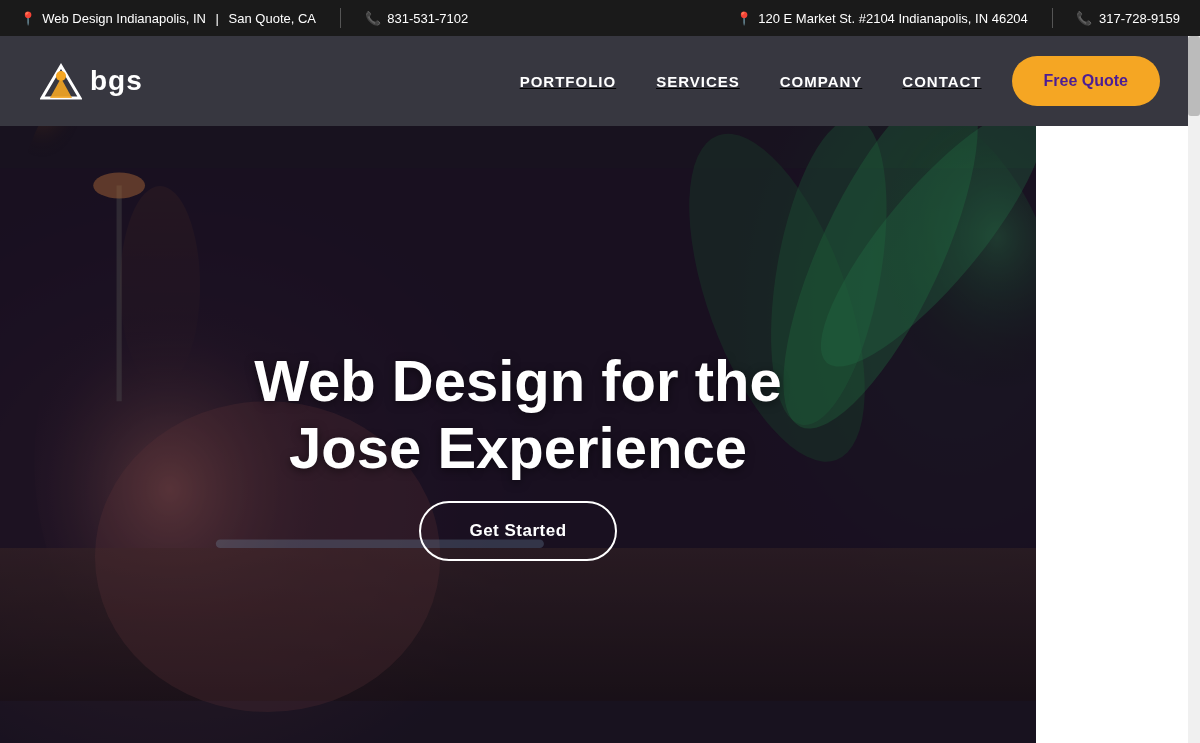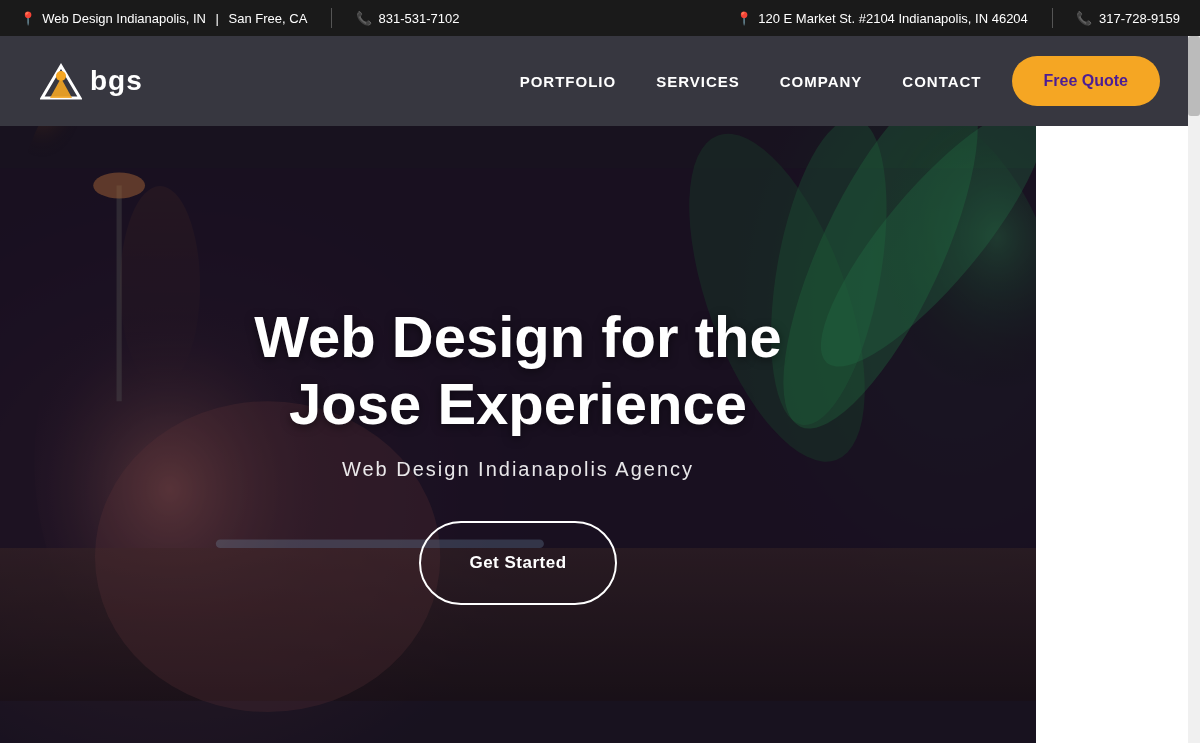--- a/index.html
+++ b/index.html
@@ -68,20 +68,21 @@
       font-size: 28px;
       font-weight: 700;
       letter-spacing: 1px;
     }
     .nav-links {
       display: flex;
       align-items: center;
       gap: 40px;
       margin-left: auto;
       margin-right: 30px;
+      text-decoration: underline;
     }
     .nav-link {
       color: #fff;
       text-decoration: none;
       font-size: 15px;
       font-weight: 600;
       letter-spacing: 1px;
       text-transform: uppercase;
       cursor: pointer;
     }
@@ -172,21 +173,21 @@
       font-weight: 400;
       letter-spacing: 2px;
       margin-bottom: 40px;
       color: rgba(255,255,255,0.9);
     }
     .get-started-btn {
       background: transparent;
       color: #fff;
       border: 2.5px solid #fff;
       border-radius: 50px;
-      padding: 30px 48px;
+      padding: 18px 48px;
       font-size: 17px;
       font-weight: 600;
       cursor: pointer;
       letter-spacing: 0.5px;
     }
 
     
     .scroll-area {
       position: absolute;
       right: 0;
@@ -207,21 +208,21 @@
   </style>
 </head>
 <body>
 
 <div class="top-bar">
   <div class="top-bar-left">
     <div class="top-bar-item">
       <span class="top-bar-icon">📍</span>
       <span>Web Design Indianapolis, IN</span>
       <span>&nbsp;|&nbsp;</span>
-      <span>San Free, CA</span>
+      <span>San Quote, CA</span>
     </div>
     <div class="top-bar-divider"></div>
     <div class="top-bar-item">
       <span class="top-bar-icon">📞</span>
       <span>831-531-7102</span>
     </div>
   </div>
   <div class="top-bar-right">
     <div class="top-bar-item">
       <span class="top-bar-icon">📍</span>
@@ -304,20 +305,19 @@
     <ellipse cx="960" cy="120" rx="60" ry="180" fill="#1e7840" opacity="0.4" transform="rotate(10,960,120)"></ellipse>
     <ellipse cx="1020" cy="100" rx="70" ry="220" fill="#25a050" opacity="0.35" transform="rotate(25,1020,100)"></ellipse>
     <ellipse cx="1080" cy="80" rx="55" ry="190" fill="#2ab060" opacity="0.3" transform="rotate(40,1080,80)"></ellipse>
   </svg>
 
   <div class="hero-content">
     <h1 class="hero-heading">
       <span>Web Design for the</span><br>
       <span>Jose Experience</span>
     </h1>
-    <p class="hero-subheading">Web Design Indianapolis Agency</p>
     <button class="get-started-btn">Get Started</button>
   </div>
 </section>
 
 <div class="scroll-area">
   <div class="scroll-thumb"></div>
 </div>
 
 </body></html>

